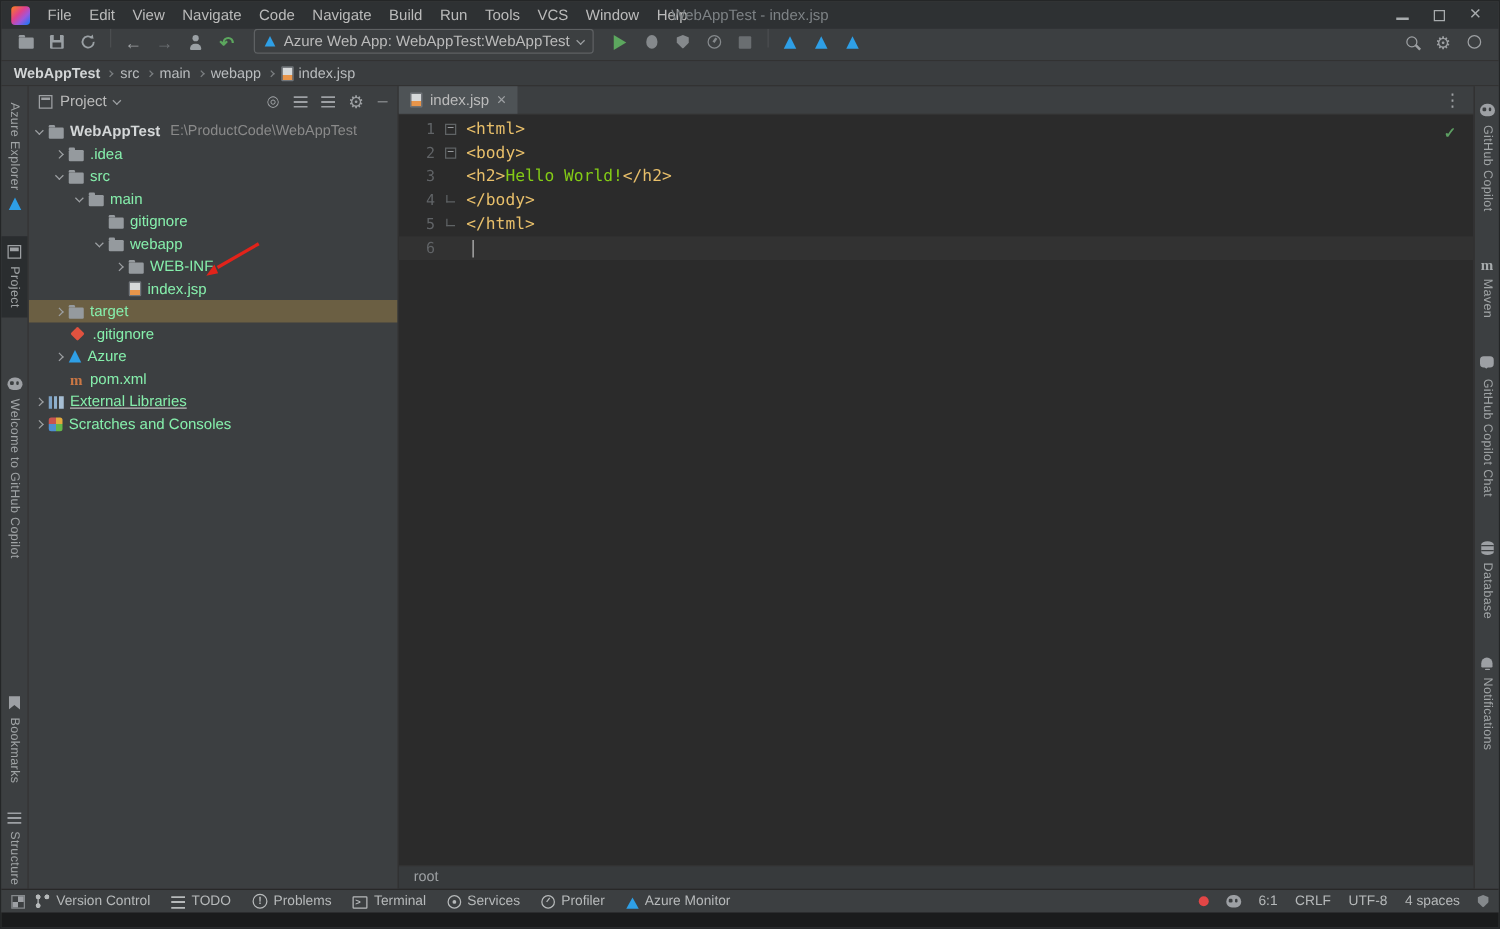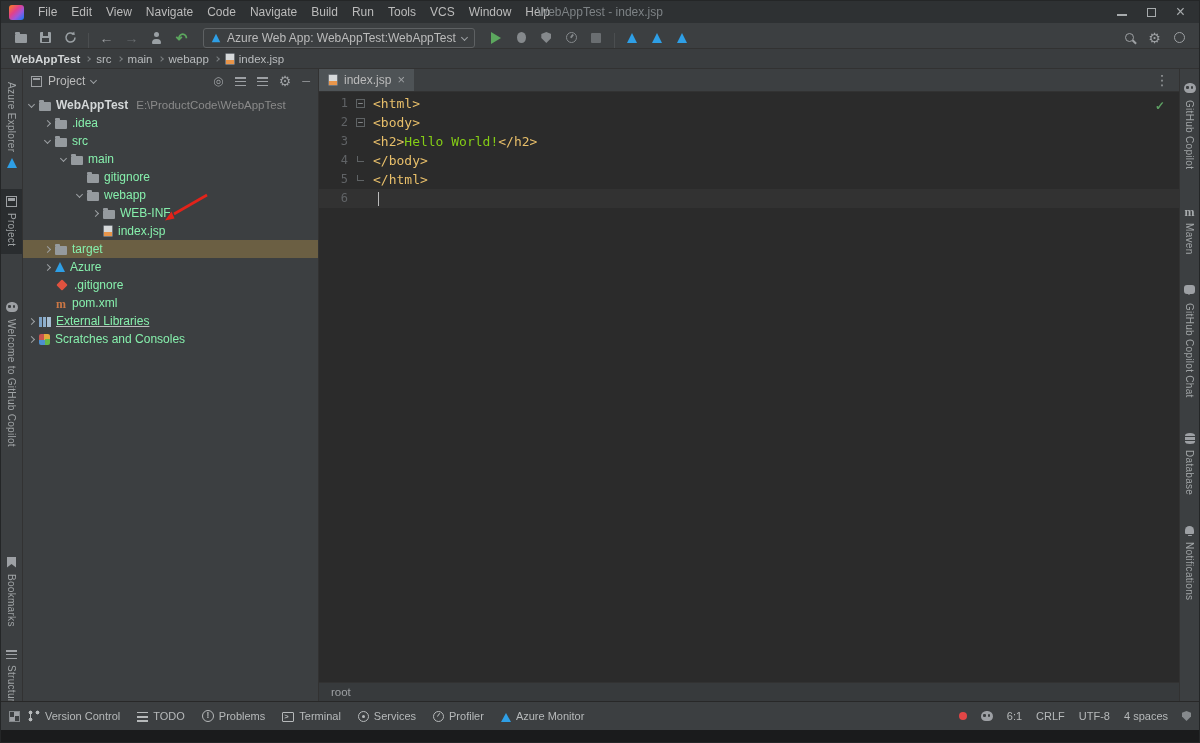--- a/index.html
+++ b/index.html
@@ -12,21 +12,21 @@
   .logo{width:15px;height:15px;border-radius:3px;margin:0 7px 0 4px;background:linear-gradient(135deg,#fc801d 0%,#e0418c 40%,#9e57dc 65%,#087cfa 100%);flex:none}
   .menubar{display:flex;align-items:center;height:100%}
   .menu-item{padding:3px 7px;color:#bbbbbb;cursor:default}
   .win-title{position:absolute;left:50%;transform:translateX(-50%);color:#7d8285;font-size:12px;white-space:nowrap}
   .win-controls{margin-left:auto;display:flex;align-items:center;gap:20px;padding-right:10px}
   .wc-min{width:10px;height:2px;background:#a7abad;margin-top:6px}
   .wc-max{width:9px;height:9px;border:1.2px solid #a7abad}
   .wc-close::before{content:"×";font-size:16px;line-height:14px;color:#a7abad}
 
   
-  .toolbar{height:26px;display:flex;align-items:flex-end;gap:2px;padding:0 8px;border-bottom:1px solid #323232;flex:none}
+  .toolbar{height:26px;display:flex;align-items:flex-start;gap:2px;padding:0 8px;border-bottom:1px solid #323232;flex:none}
   .tb{width:23px;height:21px;display:flex;align-items:center;justify-content:center;border-radius:3px;flex:none}
   .tb-sep{width:1px;height:15px;background:#4b4e50;margin:0 4px;flex:none}
   .tb-spacer{flex:1}
   .g::before{color:#9da0a3}
   .g-back::before{content:"←";font-size:14px}
   .g-forward::before{content:"→";font-size:14px;color:#6a6e71}
   .g-undo::before{content:"↶";font-size:14px;color:#5ca75e;font-weight:bold}
   .g-gear::before{content:"⚙";font-size:14px}
   .g-dots::before{content:"⋮";font-size:14px;color:#9da0a3}
   .g-target::before{content:"◎";font-size:12px}
@@ -132,21 +132,21 @@
   .fold-start::before{content:"−"}
   .fold-end{width:7px;height:6px;border-left:1px solid #5f6365;border-bottom:1px solid #5f6365;margin-top:-3px}
   .code{padding-left:5px;white-space:pre}
   .tok-tag{color:#e8bf6a}
   .tok-plain{color:#84cc16}
   .caret{width:1px;height:14px;background:#bbbbbb;margin-left:5px}
   .check{position:absolute;top:5px;right:14px;color:#5d9f63;font-weight:bold;font-size:12px;font-family:"Liberation Sans",sans-serif}
   .ed-crumbs{height:19px;background:#373a3c;border-top:1px solid #323232;display:flex;align-items:center;padding:0 12px;font-size:11.5px;color:#9da0a3;flex:none}
 
   
-  .statusbar{height:29px;display:flex;align-items:center;gap:0;border-top:1px solid #282828;padding:0 8px;font-size:11px;color:#b6b9ba;flex:none;background:#3c3f41}
+  .statusbar{height:19px;display:flex;align-items:center;gap:0;border-top:1px solid #282828;padding:0 8px;font-size:11px;color:#b6b9ba;flex:none;background:#3c3f41}
   .sb-tools{display:flex;gap:17px;align-items:center;margin-left:8px}
   .sb-tool{display:flex;gap:5px;align-items:center;cursor:default}
   .sb-right{margin-left:auto;display:flex;gap:14px;align-items:center}
   .si{width:13px;height:13px;display:inline-block;position:relative;flex:none}
   .si-grid{width:11px;height:11px;background:conic-gradient(#9da0a4 0 25%,transparent 25% 50%,#9da0a4 50% 75%,transparent 75%);border:1px solid #85898c}
   .si-vc{width:12px;height:12px;background:radial-gradient(circle at 2.5px 2.5px,#b6b9ba 1.7px,transparent 2.2px),radial-gradient(circle at 2.5px 9.5px,#b6b9ba 1.7px,transparent 2.2px),radial-gradient(circle at 9.5px 2.5px,#b6b9ba 1.7px,transparent 2.2px),linear-gradient(#b6b9ba,#b6b9ba) 2px 3px/1.4px 7px no-repeat}
   .si-todo{width:11px;height:10px;margin-top:2px;background:repeating-linear-gradient(to bottom,#b6b9ba 0 1.5px,transparent 1.5px 4.2px)}
   .si-problems{width:12px;height:12px;border:1.3px solid #b6b9ba;border-radius:50%}
   .si-problems::after{content:"!";position:absolute;left:3.8px;top:-1px;font-size:8.5px;color:#b6b9ba;font-weight:bold}
   .si-terminal{width:12px;height:10px;margin-top:2px;border:1.3px solid #b6b9ba;border-radius:1px}
@@ -353,28 +353,28 @@
             <span class="chev none"></span>
             <span class="ic ic-jsp"></span>
             <span class="lbl">index.jsp</span>
           </div>
           <div class="tree-row selected" style="padding-left: 22px;">
             <span class="chev right"></span>
             <span class="ic ic-folder"></span>
             <span class="lbl">target</span>
           </div>
           <div class="tree-row" style="padding-left: 22px;">
+            <span class="chev none"></span>
+            <span class="ic ic-git"></span>
+            <span class="lbl">.gitignore</span>
+          </div>
+          <div class="tree-row" style="padding-left: 22px;">
             <span class="chev right"></span>
             <span class="ic ic-azure"></span>
             <span class="lbl">Azure</span>
-          </div>
-          <div class="tree-row" style="padding-left: 22px;">
-            <span class="chev none"></span>
-            <span class="ic ic-git"></span>
-            <span class="lbl">.gitignore</span>
           </div>
           <div class="tree-row" style="padding-left: 22px;">
             <span class="chev none"></span>
             <span class="ic ic-maven"></span>
             <span class="lbl">pom.xml</span>
           </div>
           <div class="tree-row" style="padding-left: 6px; text-decoration: underline;">
             <span class="chev right"></span>
             <span class="ic ic-libs"></span>
             <span class="lbl">External Libraries</span>

